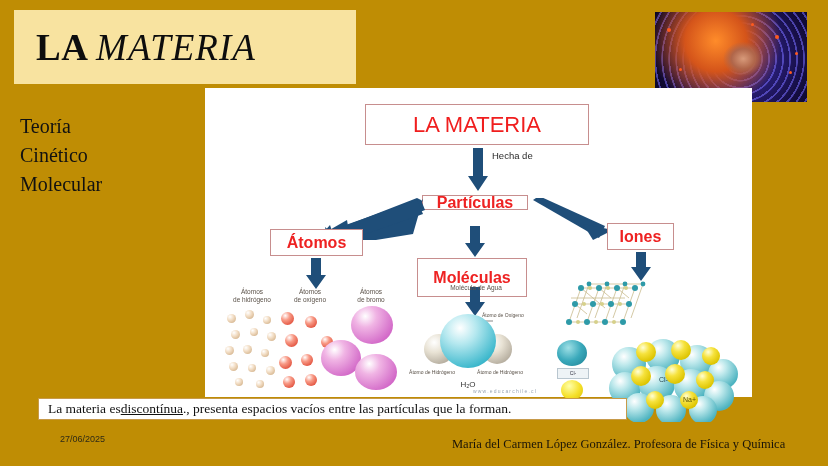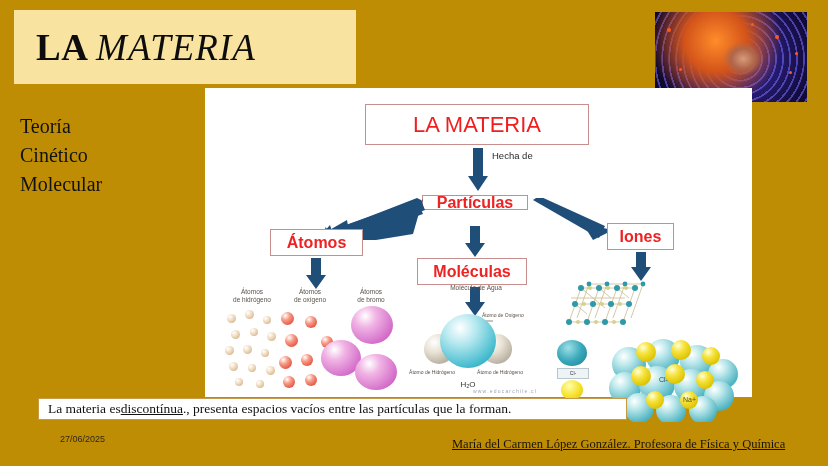--- a/index.html
+++ b/index.html
@@ -55,21 +55,21 @@
 
   .node{
     position:absolute;background:#fff;border:1.3px solid #c78e8e;
     display:flex;align-items:center;justify-content:center;
     color:#ee2222;font-family:"Liberation Sans", sans-serif;font-weight:bold;
     box-sizing:border-box;
   }
   .node.root{left:160px;top:16px;width:224px;height:41px;font-size:22px;font-weight:400;color:#f01e1e;}
   .node.particulas{left:217px;top:107px;width:106px;height:15px;font-size:16px;}
   .node.atomos{left:65px;top:141px;width:93px;height:27px;font-size:16px;}
-  .node.moleculas{left:212px;top:170px;width:110px;height:27px;font-size:16px;}
+  .node.moleculas{left:212px;top:170px;width:110px;height:39px;font-size:16px;}
   .node.iones{left:402px;top:135px;width:67px;height:27px;font-size:16px;}
 
   .hecha{
     position:absolute;left:287px;top:62px;font-family:"Liberation Sans", sans-serif;
     font-size:9.5px;color:#2b2b2b;
   }
 
   
   .arw{position:absolute;}
   .arw svg{display:block;}
@@ -110,21 +110,20 @@
 
   
   .date{
     position:absolute;left:60px;top:434px;
     font-family:"Liberation Sans", sans-serif;font-size:9px;color:#2e2a16;
   }
   .author{
     position:absolute;left:452px;top:437px;
     font-family:"Liberation Serif", serif;font-size:12.5px;color:#1a1408;
     white-space:nowrap;
-    text-decoration:underline;
   }
 </style>
 </head>
 <body>
 
 <div class="slide">
 
   <div class="title-banner">
     <div class="title-text"><span class="t-la">LA </span><span class="t-mat">MATERIA</span></div>
   </div>

